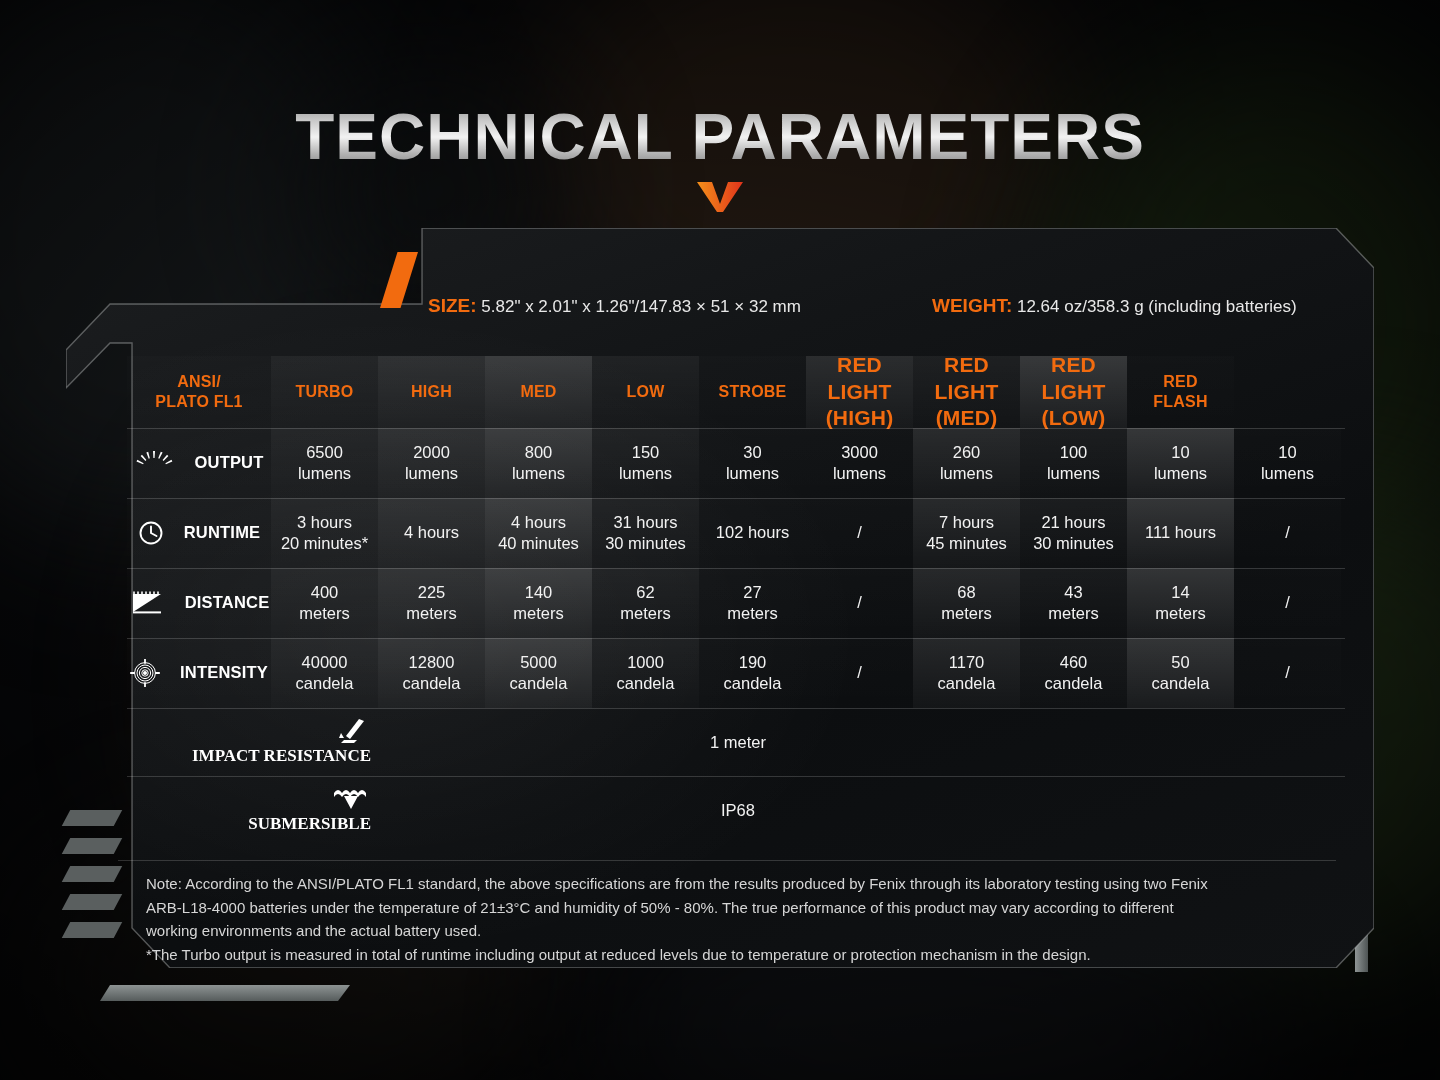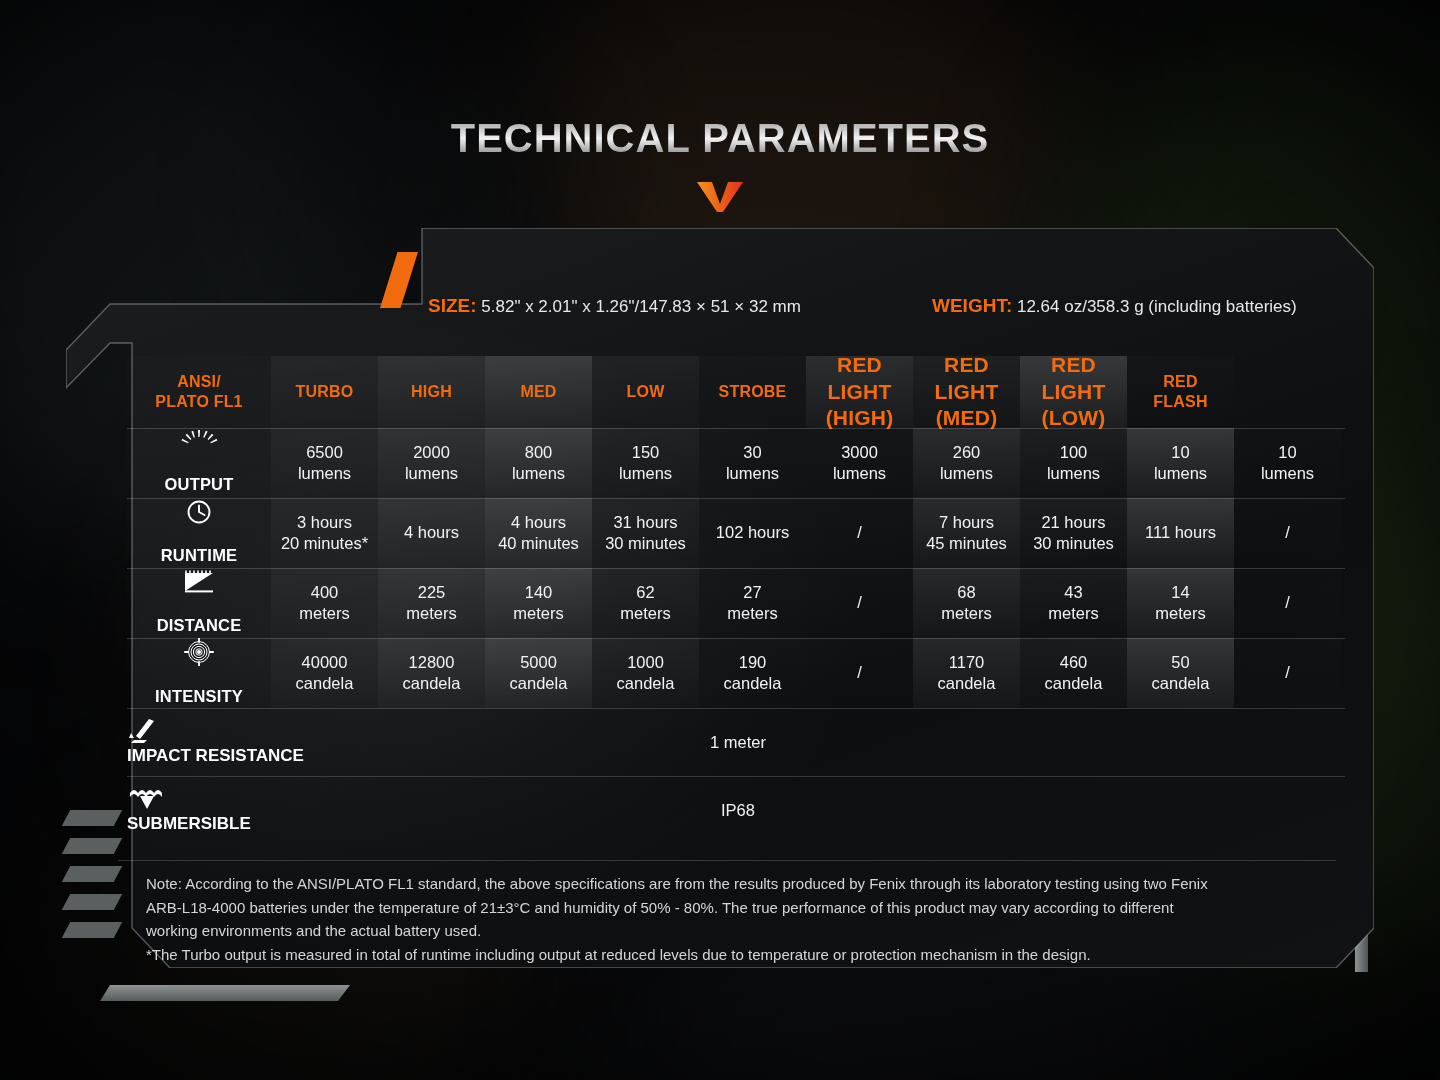--- a/index.html
+++ b/index.html
@@ -35,23 +35,23 @@
   .b8 { left: 600px;   top: 900px;  width: 700px; height: 260px; background: #14161a; opacity: .8; }
   .b9 { left: 300px;   top: 60px;   width: 260px; height: 260px; background: #0d0f10; opacity: .9; }
   .bg-vignette {
     position: absolute; inset: 0;
     background: radial-gradient(ellipse 75% 65% at 50% 45%, rgba(0,0,0,0) 35%, rgba(0,0,0,.72) 100%);
   }
 
   
   .title {
     position: absolute;
-    top: 116px; left: 0; width: 100%;
+    top: 100px; left: 0; width: 100%;
     text-align: center;
-    font-size: 40px;
+    font-size: 64px;
     font-weight: bold;
     letter-spacing: 1px;
     background: linear-gradient(180deg, #8c8c8c 0%, #c9c9c9 28%, #f2f2f2 50%, #b4b4b4 72%, #6e6e6e 100%);
     -webkit-background-clip: text;
     background-clip: text;
     color: transparent;
     -webkit-text-fill-color: transparent;
   }
 
   .chevron {
@@ -180,21 +180,21 @@
   .hcell {
     color: #f26b0f;
     font-weight: bold;
     font-size: 16px;
     letter-spacing: .2px;
   }
   .hcell.small { font-size: 21px; }
 
   .rowlabel {
     display: flex;
-    flex-direction: column;
+    flex-direction: row;
     align-items: center;
     justify-content: center;
     gap: 20px;
   }
   .rowlabel .txt {
     font-weight: bold;
     font-size: 16.5px;
     color: #fff;
     letter-spacing: .2px;
   }
@@ -209,23 +209,24 @@
   .full-row::before {
     content: "";
     position: absolute; left: 0; top: 0;
     width: 100%; height: 1px;
     background: rgba(255,255,255,.17);
   }
   .full-label {
     width: 244px;
     display: flex;
     flex-direction: column;
-    align-items: flex-start;
+    align-items: flex-end;
     justify-content: center;
     gap: 2px;
+    font-family: Liberation Serif, serif;
   }
   .full-label .txt { font-weight: bold; font-size: 17px; color: #fff; }
   .full-value {
     flex: 1;
     text-align: center;
     color: #f2f2f2;
     font-size: 16.5px;
     padding-right: 240px;
   }
 

